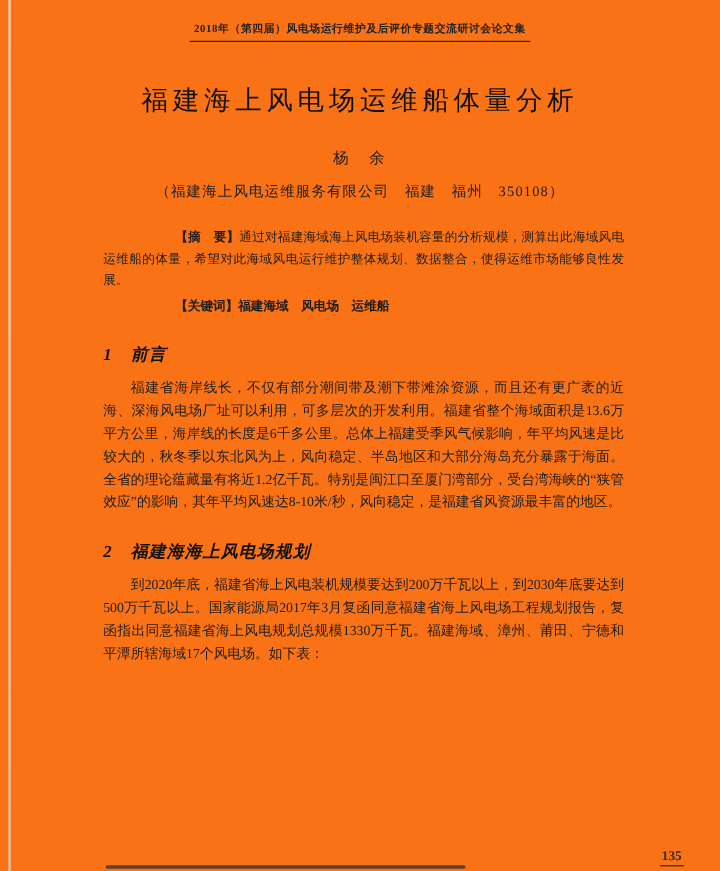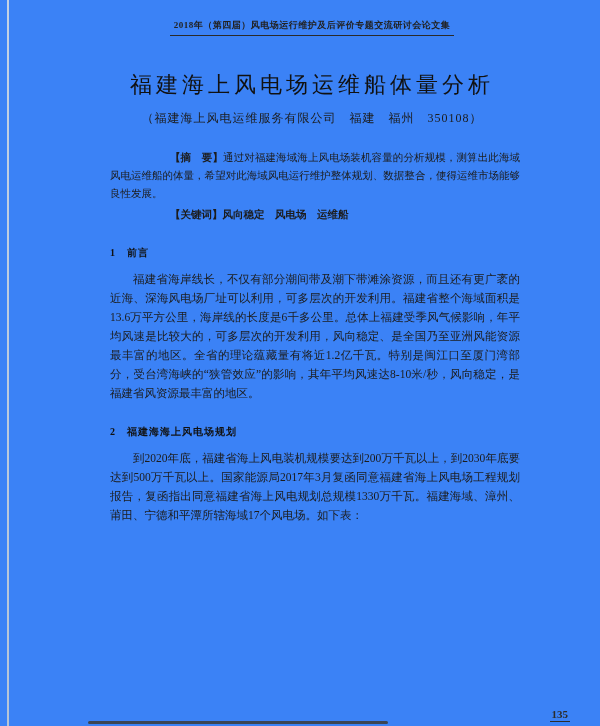--- a/index.html
+++ b/index.html
@@ -11,22 +11,21 @@
     height: 726px;
     background: #fdfdfb;
     font-family: "Liberation Serif", "DejaVu Serif", serif;
     color: #1c1c1c;
     position: relative;
     overflow: hidden;
   }
   .page {
     position: absolute;
     inset: 0;
-    background: #3b82f6;
-    padding-left: 24px;
+    background: #f97316;
   }
   .scan-edge-left {
     position: absolute;
     left: 7px;
     top: 0;
     bottom: 0;
     width: 2px;
     background: linear-gradient(to bottom, #e6e6e0, #d5d5cf);
     opacity: 0.8;
   }
@@ -91,24 +90,25 @@
   }
   .keywords {
     margin: 3px 0 0 0;
     font-size: 10.5px;
     line-height: 18px;
     text-indent: 2em;
     font-weight: bold;
   }
   .section-heading {
     margin: 22px 0 10px 0;
-    font-size: 10px;
+    font-size: 14px;
     font-weight: bold;
     letter-spacing: 1px;
     color: #111;
+    font-style: italic;
   }
   .para {
     margin: 0 0 2px 0;
     font-size: 11.5px;
     line-height: 19px;
     text-align: justify;
     text-indent: 2em;
     color: #1c1c1c;
   }
   .page-number {
@@ -129,37 +129,38 @@
 <div class="page">
 
   <div class="scan-edge-left"></div>
 
   <div class="header-wrap">
     <div class="header">2018年（第四届）风电场运行维护及后评价专题交流研讨会论文集</div>
   </div>
 
   <h1 class="title">福建海上风电场运维船体量分析</h1>
 
+  <div class="author">杨　余</div>
 
   <div class="affiliation">（福建海上风电运维服务有限公司　福建　福州　350108）</div>
 
   <div class="content">
 
     <p class="abstract">
       <span class="label">【摘　要】</span><span>通过对福建海域海上风电场装机容量的分析规模，测算出此海域风电运维船的体量，希望对此海域风电运行维护整体规划、数据整合，使得运维市场能够良性发展。</span>
     </p>
 
     <p class="keywords">
-      <span class="label">【关键词】</span><span>风向稳定　风电场　运维船</span>
+      <span class="label">【关键词】</span><span>福建海域　风电场　运维船</span>
     </p>
 
     <h2 class="section-heading">1　前言</h2>
 
 
-    <p class="para">福建省海岸线长，不仅有部分潮间带及潮下带滩涂资源，而且还有更广袤的近海、深海风电场厂址可以利用，可多层次的开发利用。福建省整个海域面积是13.6万平方公里，海岸线的长度是6千多公里。总体上福建受季风气候影响，年平均风速是比较大的，可多层次的开发利用，风向稳定、是全国乃至亚洲风能资源最丰富的地区。全省的理论蕴藏量有将近1.2亿千瓦。特别是闽江口至厦门湾部分，受台湾海峡的“狭管效应”的影响，其年平均风速达8-10米/秒，风向稳定，是福建省风资源最丰富的地区。</p>
+    <p class="para">福建省海岸线长，不仅有部分潮间带及潮下带滩涂资源，而且还有更广袤的近海、深海风电场厂址可以利用，可多层次的开发利用。福建省整个海域面积是13.6万平方公里，海岸线的长度是6千多公里。总体上福建受季风气候影响，年平均风速是比较大的，秋冬季以东北风为上，风向稳定、半岛地区和大部分海岛充分暴露于海面。全省的理论蕴藏量有将近1.2亿千瓦。特别是闽江口至厦门湾部分，受台湾海峡的“狭管效应”的影响，其年平均风速达8-10米/秒，风向稳定，是福建省风资源最丰富的地区。</p>
 
     <h2 class="section-heading">2　福建海海上风电场规划</h2>
 
     <p class="para">到2020年底，福建省海上风电装机规模要达到200万千瓦以上，到2030年底要达到500万千瓦以上。国家能源局2017年3月复函同意福建省海上风电场工程规划报告，复函指出同意福建省海上风电规划总规模1330万千瓦。福建海域、漳州、莆田、宁德和平潭所辖海域17个风电场。如下表：</p>
 
   </div>
 
   <div class="scan-shadow-bottom"></div>
 
   <div class="page-number">135</div>

